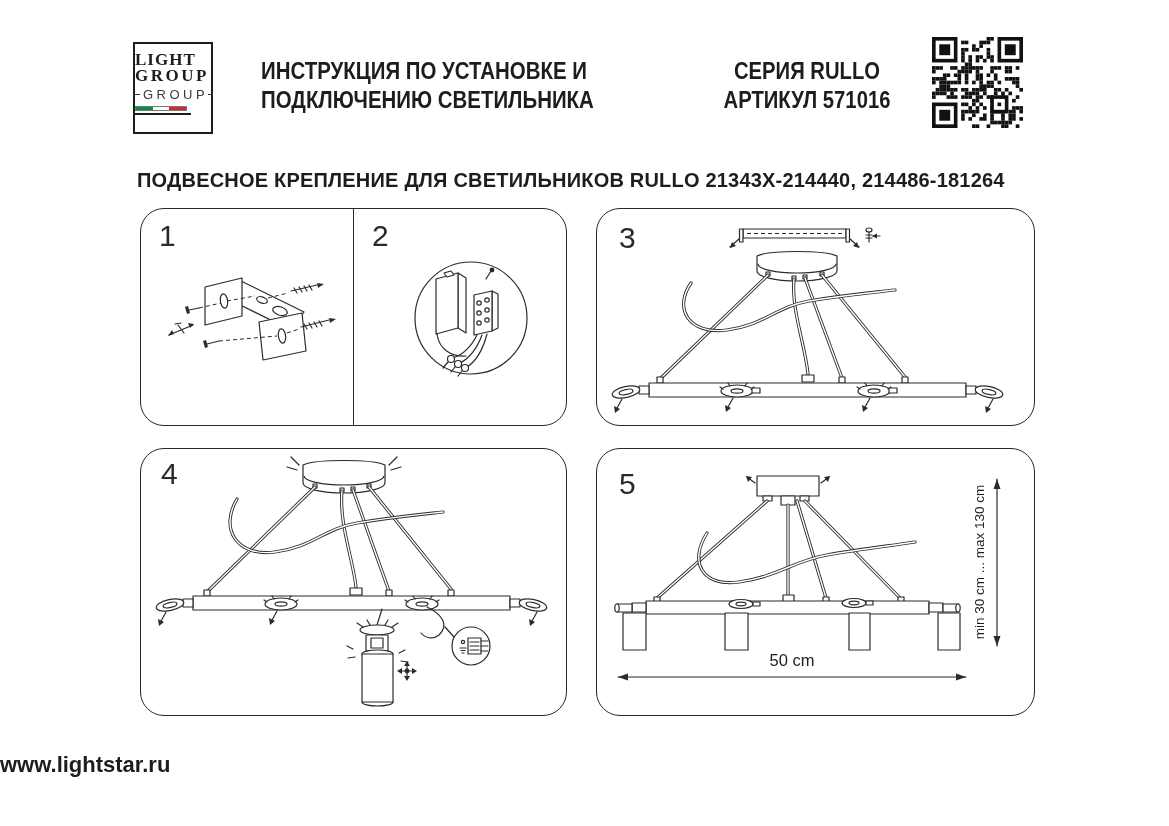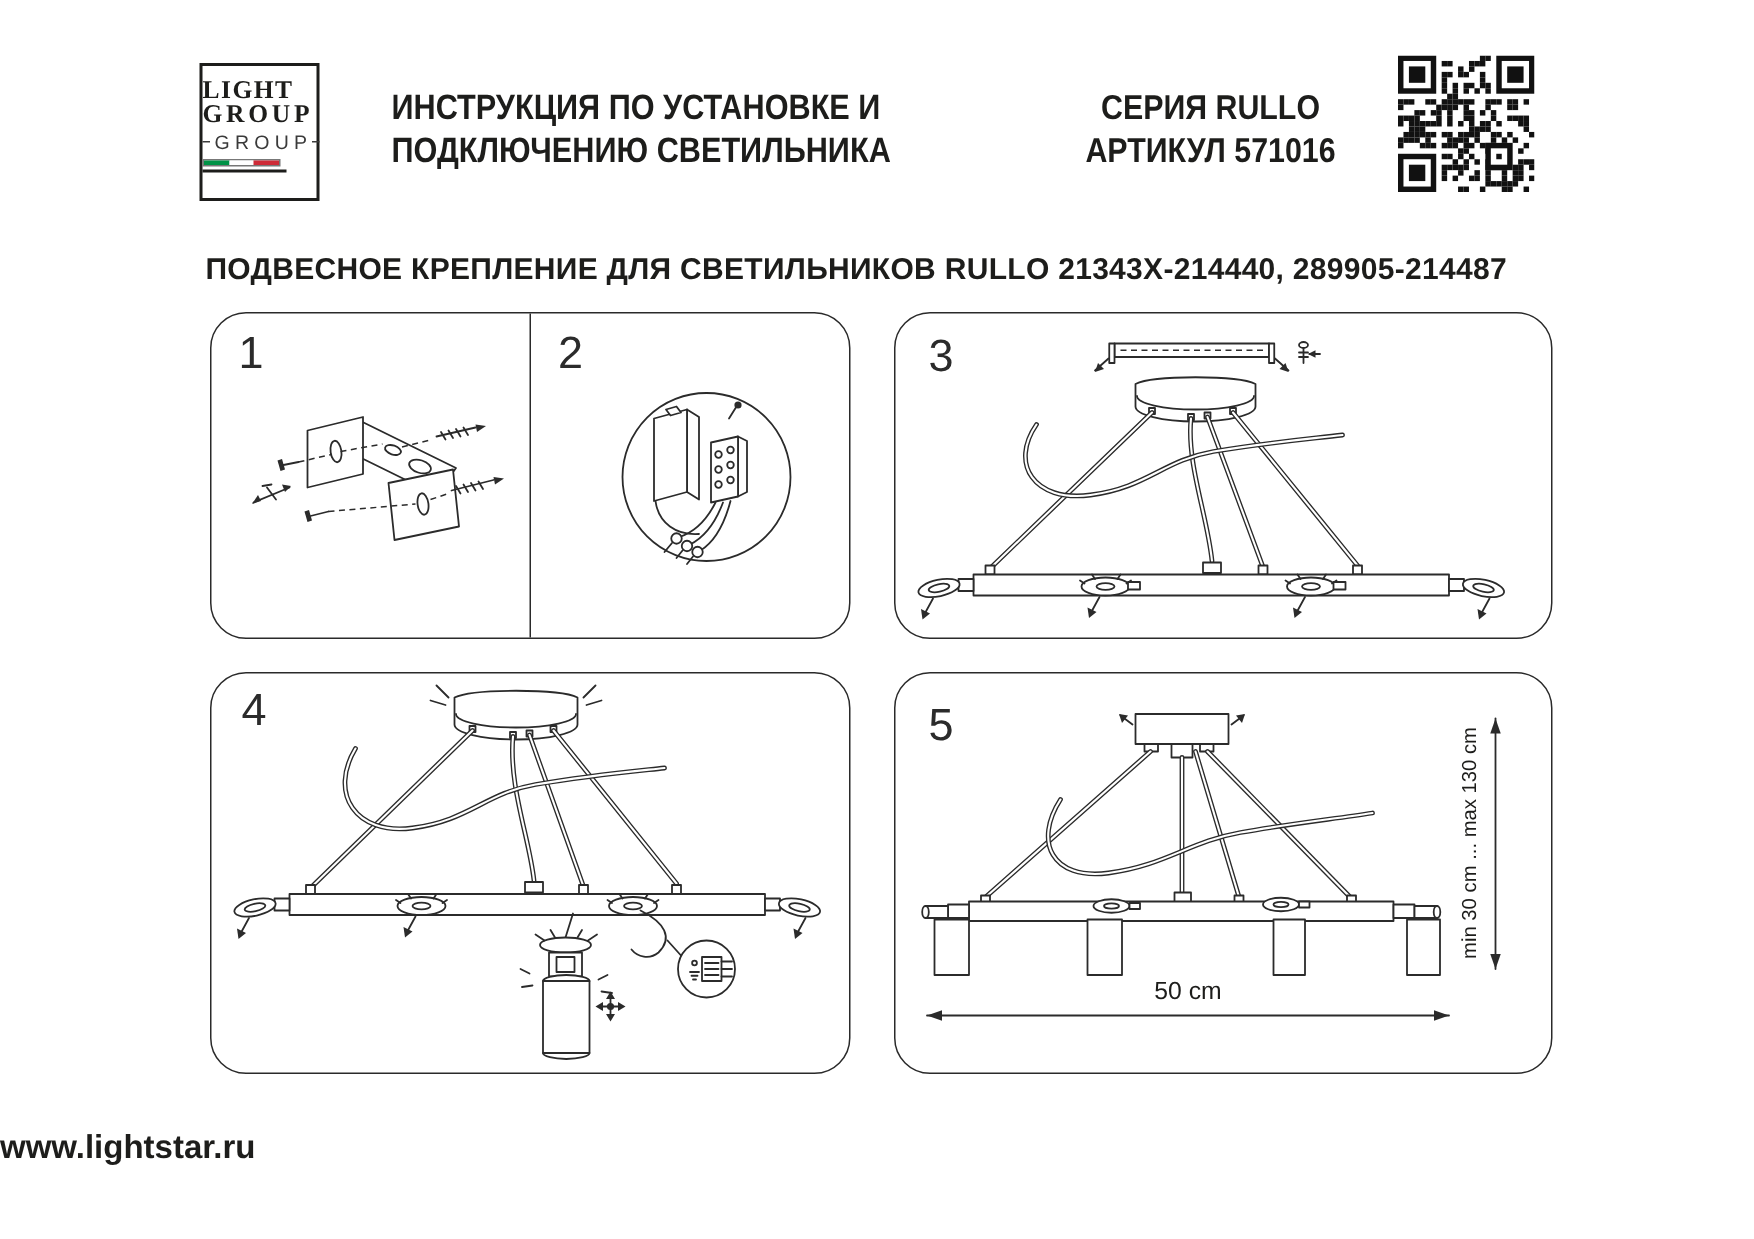--- a/index.html
+++ b/index.html
@@ -287,21 +287,21 @@
       <rect x="69.16" y="3.64" width="18.2" height="18.2" fill="#fff"></rect>
       <rect x="72.8" y="7.28" width="10.92" height="10.92" fill="#111"></rect>
       <rect x="0" y="65.52" width="25.48" height="25.48" fill="#111"></rect>
       <rect x="3.64" y="69.16" width="18.2" height="18.2" fill="#fff"></rect>
       <rect x="7.28" y="72.8" width="10.92" height="10.92" fill="#111"></rect>
       <rect x="58.24" y="58.24" width="18.2" height="18.2" fill="#111"></rect>
       <rect x="61.88" y="61.88" width="10.92" height="10.92" fill="#fff"></rect>
       <rect x="65.52" y="65.52" width="3.64" height="3.64" fill="#111"></rect>
     </svg>
 
-  <div class="subtitle">ПОДВЕСНОЕ КРЕПЛЕНИЕ ДЛЯ СВЕТИЛЬНИКОВ RULLO 21343X-214440, 289905-214487</div>
+  <div class="subtitle">ПОДВЕСНОЕ КРЕПЛЕНИЕ ДЛЯ СВЕТИЛЬНИКОВ RULLO 21343X-214440, 214486-181264</div>
 
   <div class="panel p12">
     <div class="divider"></div>
     <span class="pnum" style="left:18px;top:12px;">1</span>
     <span class="pnum" style="left:231px;top:12px;">2</span>
 
     <svg style="left:0;top:0;" width="212" height="215" viewBox="0 0 212 215">
       <g>
         <polygon class="fw" points="100,72 163,103 150,121 87,90"></polygon>
         <ellipse class="ln" cx="121" cy="91" rx="5.5" ry="3" transform="rotate(18 121 91)"></ellipse>

